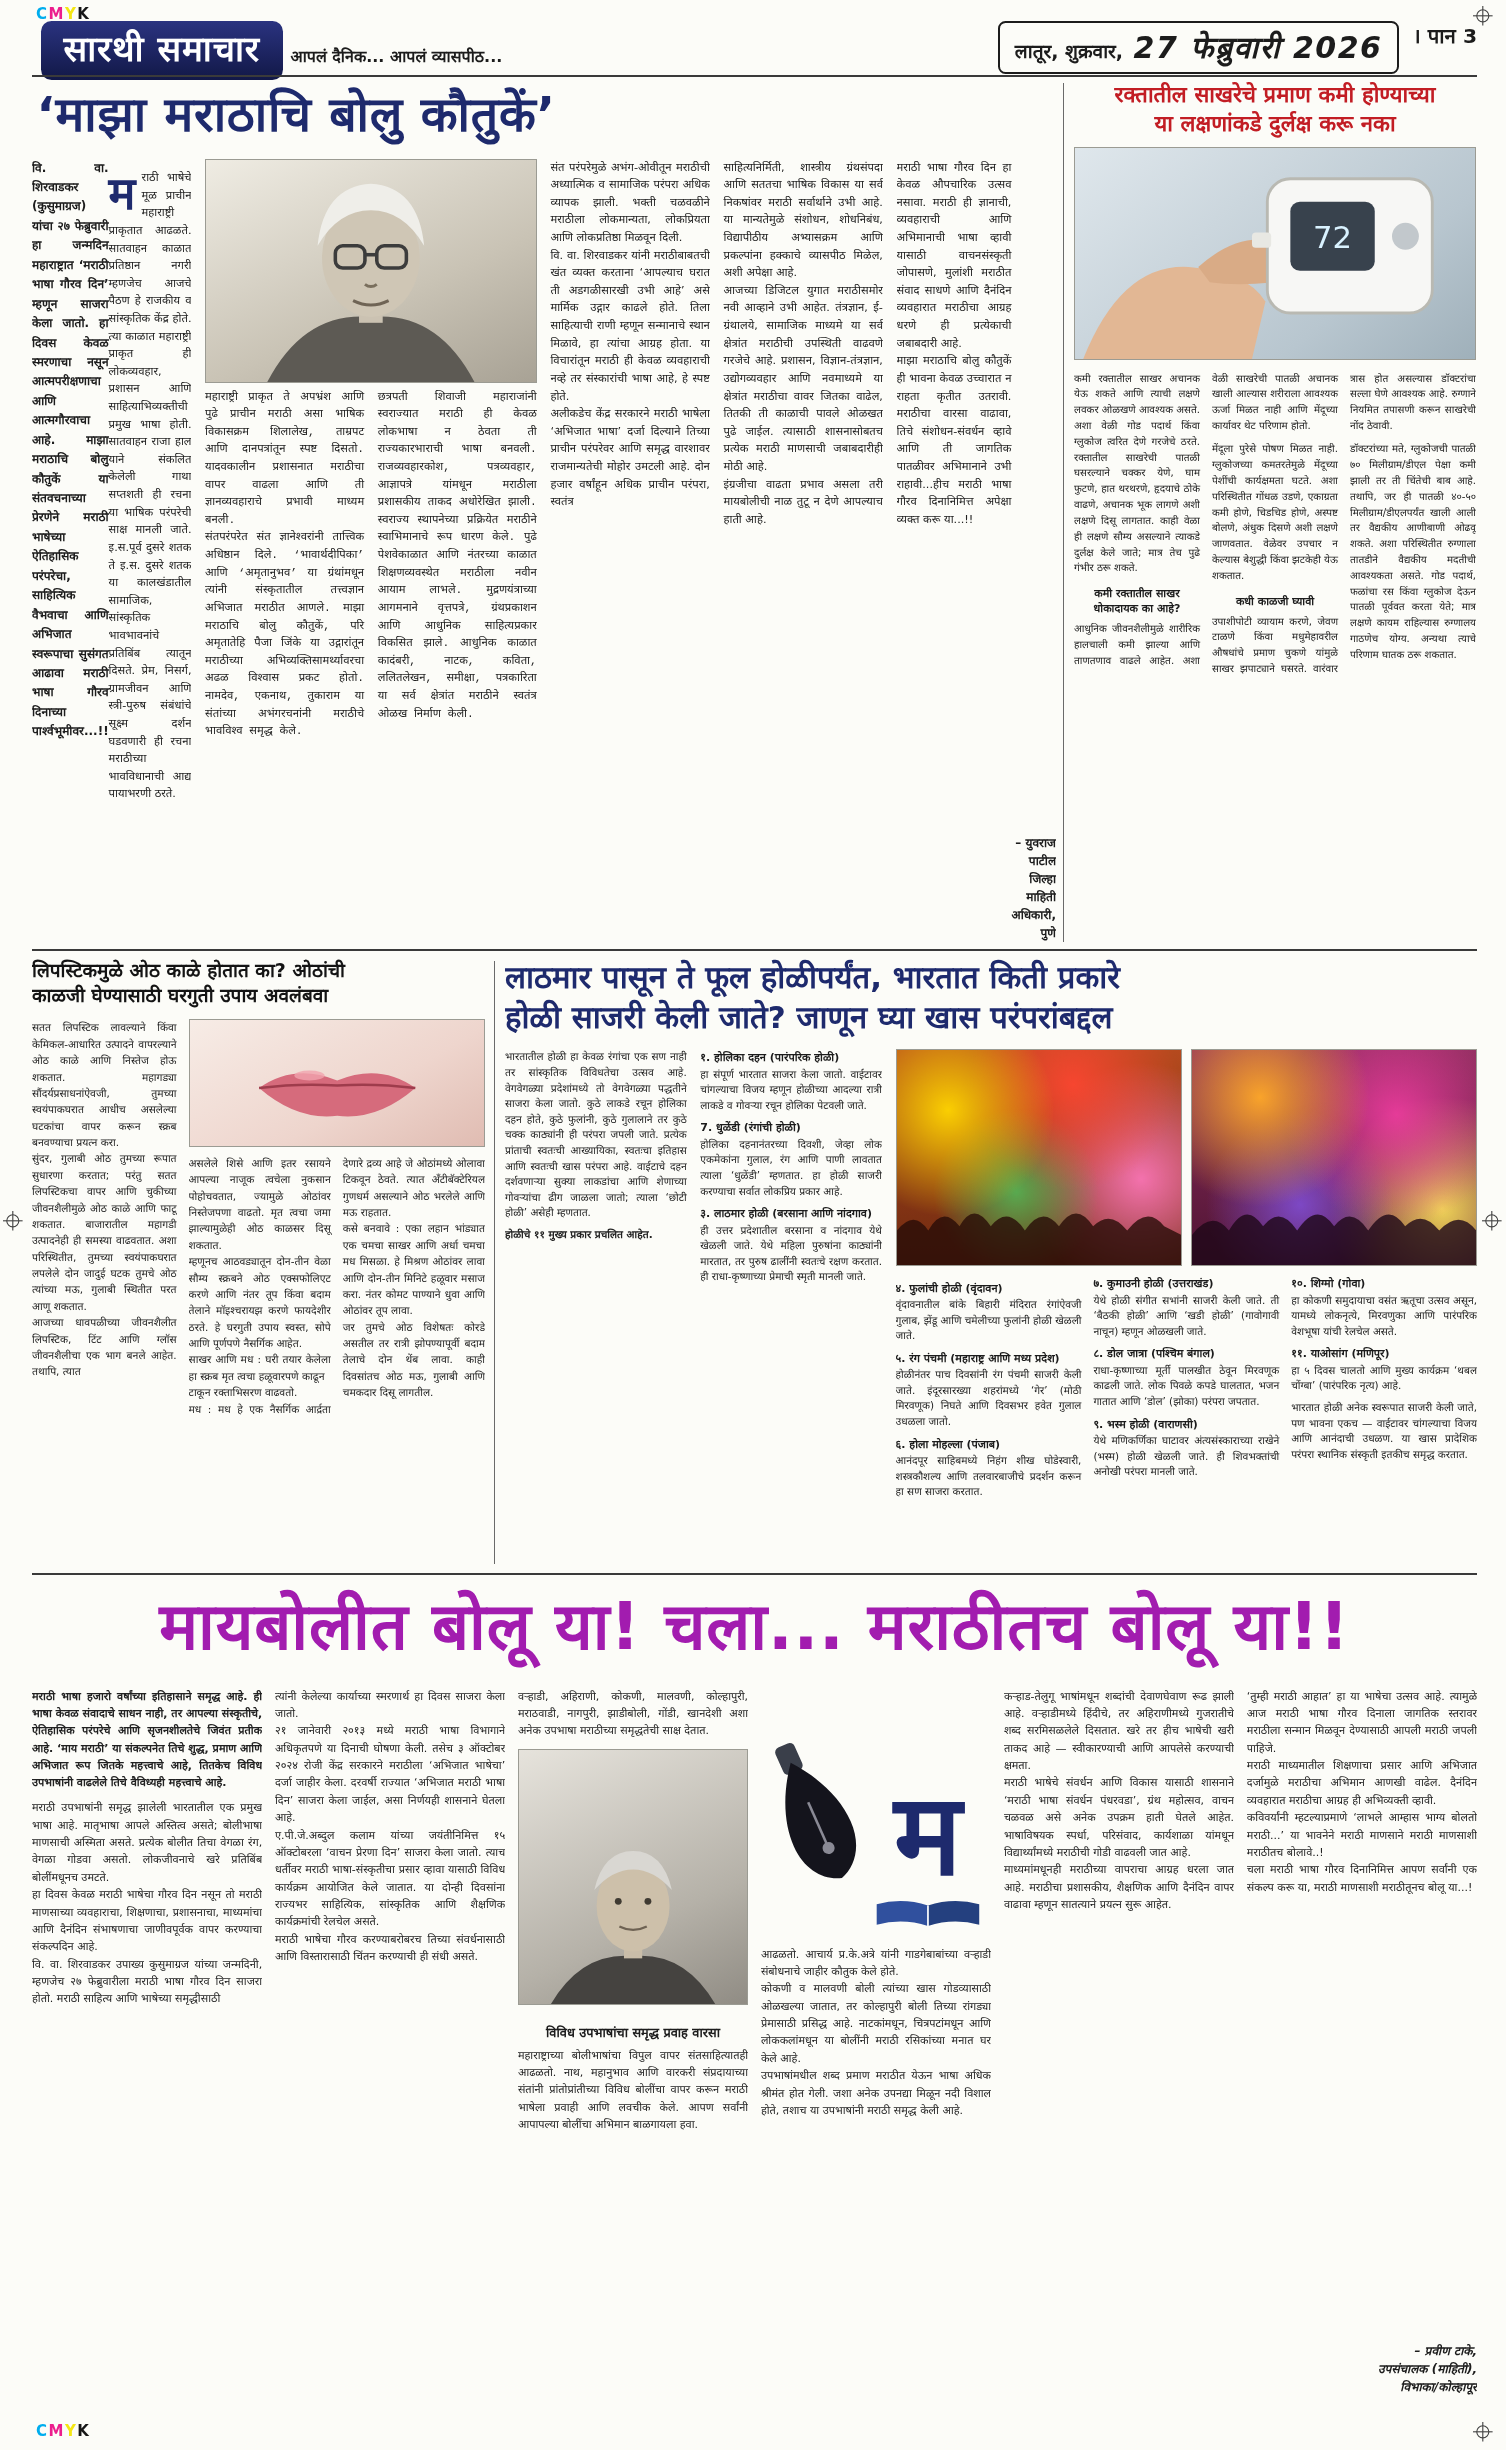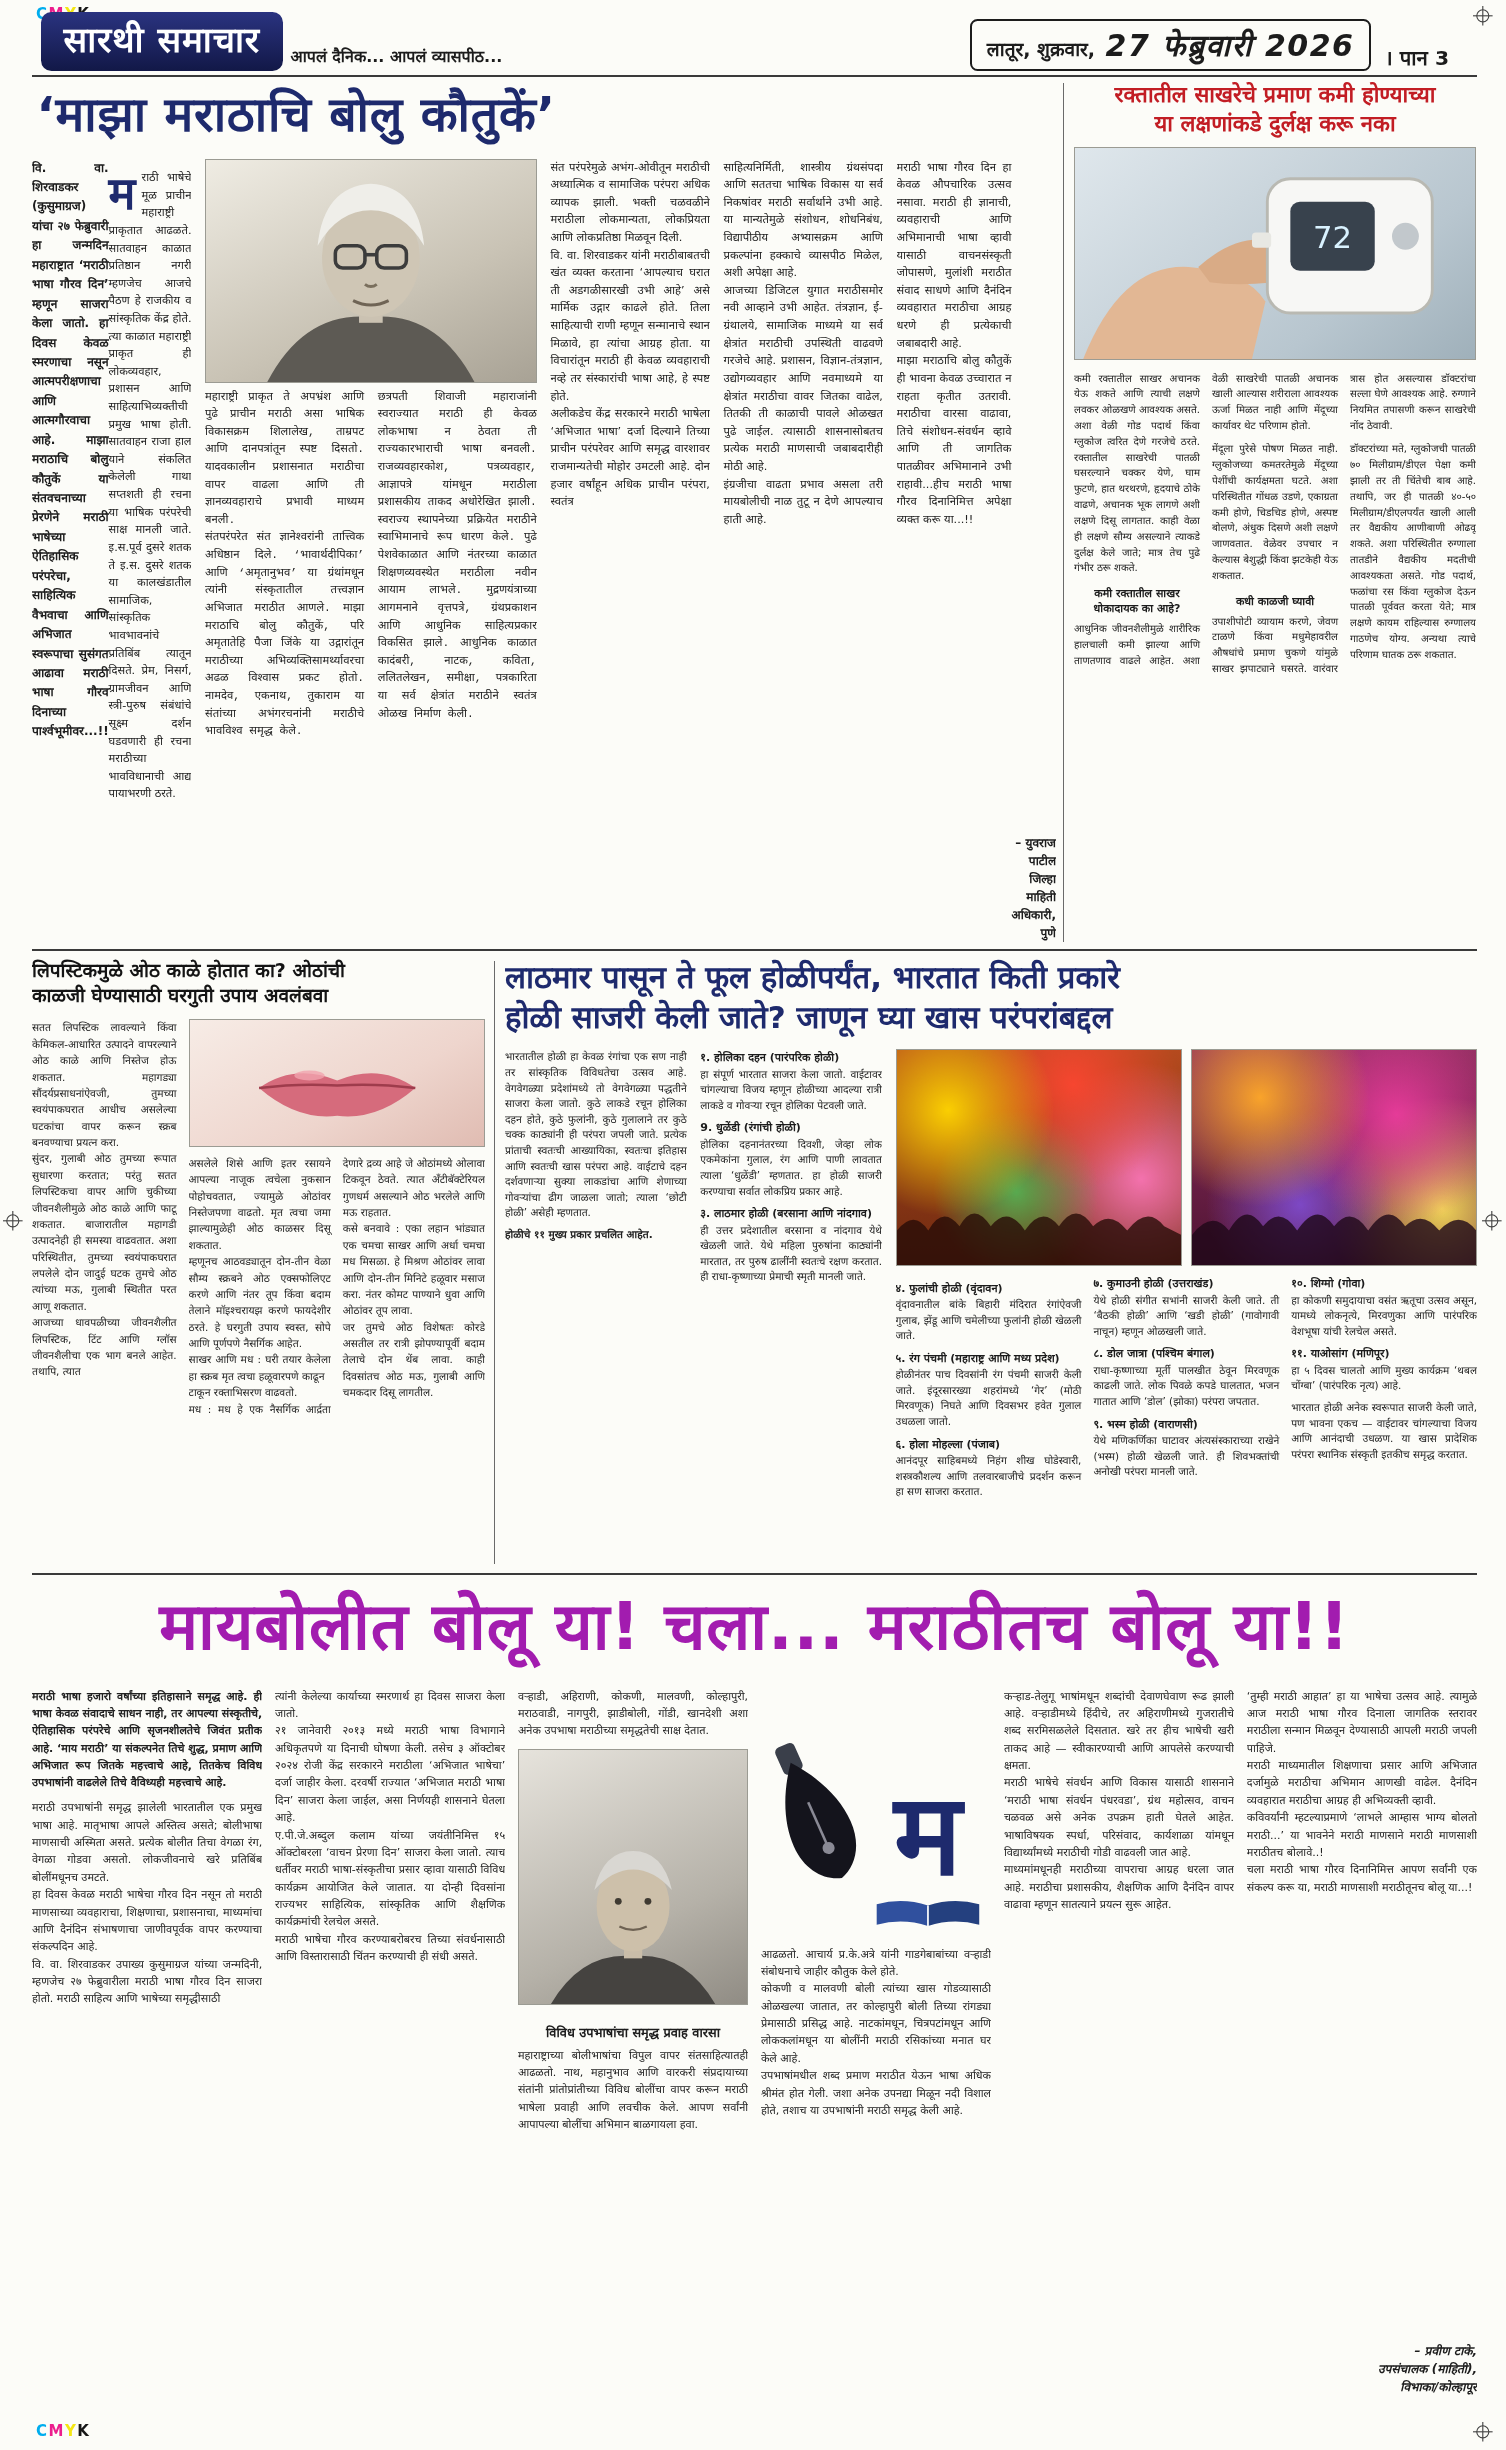--- a/index.html
+++ b/index.html
@@ -9,21 +9,21 @@
     background: #fcfcf8; overflow: hidden;
     font-family: "DejaVu Sans", "Liberation Sans", sans-serif;
     color: #1c1c1c;
   }
   
   .regmark { position:absolute; width:19.6px; height:19.6px; }
   .cmyk { position:absolute; font-size:15px; font-weight:bold; letter-spacing:1.5px; }
   .cmyk .c{color:#00adee}.cmyk .m{color:#ec1e8d}.cmyk .y{color:#f4e613}.cmyk .k{color:#161616}
 
   
-  .mast { position:absolute; left:41px; top:21px; right:57px; height:50px; display:flex; align-items:flex-end; }
+  .mast { position:absolute; left:41px; top:21px; right:29px; height:50px; display:flex; align-items:flex-start; }
   .mast-box { background:linear-gradient(#2a3380,#121847); color:#fff; font-size:35px; font-weight:bold;
               padding:3px 22.6px 9px; border-radius:10.5px; letter-spacing:0.8px; white-space:nowrap; }
   .tagline { font-size:16px; font-weight:bold; margin-left:8px; align-self:flex-end; padding-bottom:4.5px; white-space:nowrap; }
   .datebox { margin-left:auto; border:2.3px solid #1c1c1c; border-radius:7.5px; padding:3px 15px 4.5px;
              display:flex; align-items:baseline; gap:10.5px; white-space:nowrap; }
   .datebox .pd { font-size:19px; font-weight:bold; }
   .datebox .dt { font-size:30px; font-weight:bold; font-style:italic; letter-spacing:1.5px; }
   .pageno { font-size:20.3px; font-weight:bold; margin-left:13.6px; white-space:nowrap; }
 
   .hrule { position:absolute; background:#3a3a3a; height:1.5px; }
@@ -277,21 +277,21 @@
     </h2>
     <div class="art4-body">
       <div class="art4-left">
         <p class="btxt">भारतातील होळी हा केवळ रंगांचा एक सण नाही तर सांस्कृतिक विविधतेचा उत्सव आहे. वेगवेगळ्या प्रदेशांमध्ये तो वेगवेगळ्या पद्धतीने साजरा केला जातो. कुठे लाकडे रचून होलिका दहन होते, कुठे फुलांनी, कुठे गुलालाने तर कुठे चक्क काठ्यांनी ही परंपरा जपली जाते. प्रत्येक प्रांताची स्वतःची आख्यायिका, स्वतःचा इतिहास आणि स्वतःची खास परंपरा आहे. वाईटाचे दहन दर्शवणाऱ्या सुक्या लाकडांचा आणि शेणाच्या गोवऱ्यांचा ढीग जाळला जातो; त्याला ‘छोटी होळी’ असेही म्हणतात.</p>
         <p class="btxt count-line">होळीचे ११ मुख्य प्रकार प्रचलित आहेत.</p>
         <div class="hitem">
             <h4>१. होलिका दहन (पारंपरिक होळी)</h4>
             <p>हा संपूर्ण भारतात साजरा केला जातो. वाईटावर चांगल्याचा विजय म्हणून होळीच्या आदल्या रात्री लाकडे व गोवऱ्या रचून होलिका पेटवली जाते.</p>
           </div>
         <div class="hitem">
-            <h4>9. धुळेंडी (रंगांची होळी)</h4>
+            <h4>7. धुळेंडी (रंगांची होळी)</h4>
             <p>होलिका दहनानंतरच्या दिवशी, जेव्हा लोक एकमेकांना गुलाल, रंग आणि पाणी लावतात त्याला ‘धुळेंडी’ म्हणतात. हा होळी साजरी करण्याचा सर्वात लोकप्रिय प्रकार आहे.</p>
           </div>
         <div class="hitem">
             <h4>३. लाठमार होळी (बरसाना आणि नांदगाव)</h4>
             <p>ही उत्तर प्रदेशातील बरसाना व नांदगाव येथे खेळली जाते. येथे महिला पुरुषांना काठ्यांनी मारतात, तर पुरुष ढालींनी स्वतःचे रक्षण करतात. ही राधा-कृष्णाच्या प्रेमाची स्मृती मानली जाते.</p>
           </div>
       </div>
       <div class="art4-right">
         <div class="art4-photos">
           <div class="photo photo-holi1">

